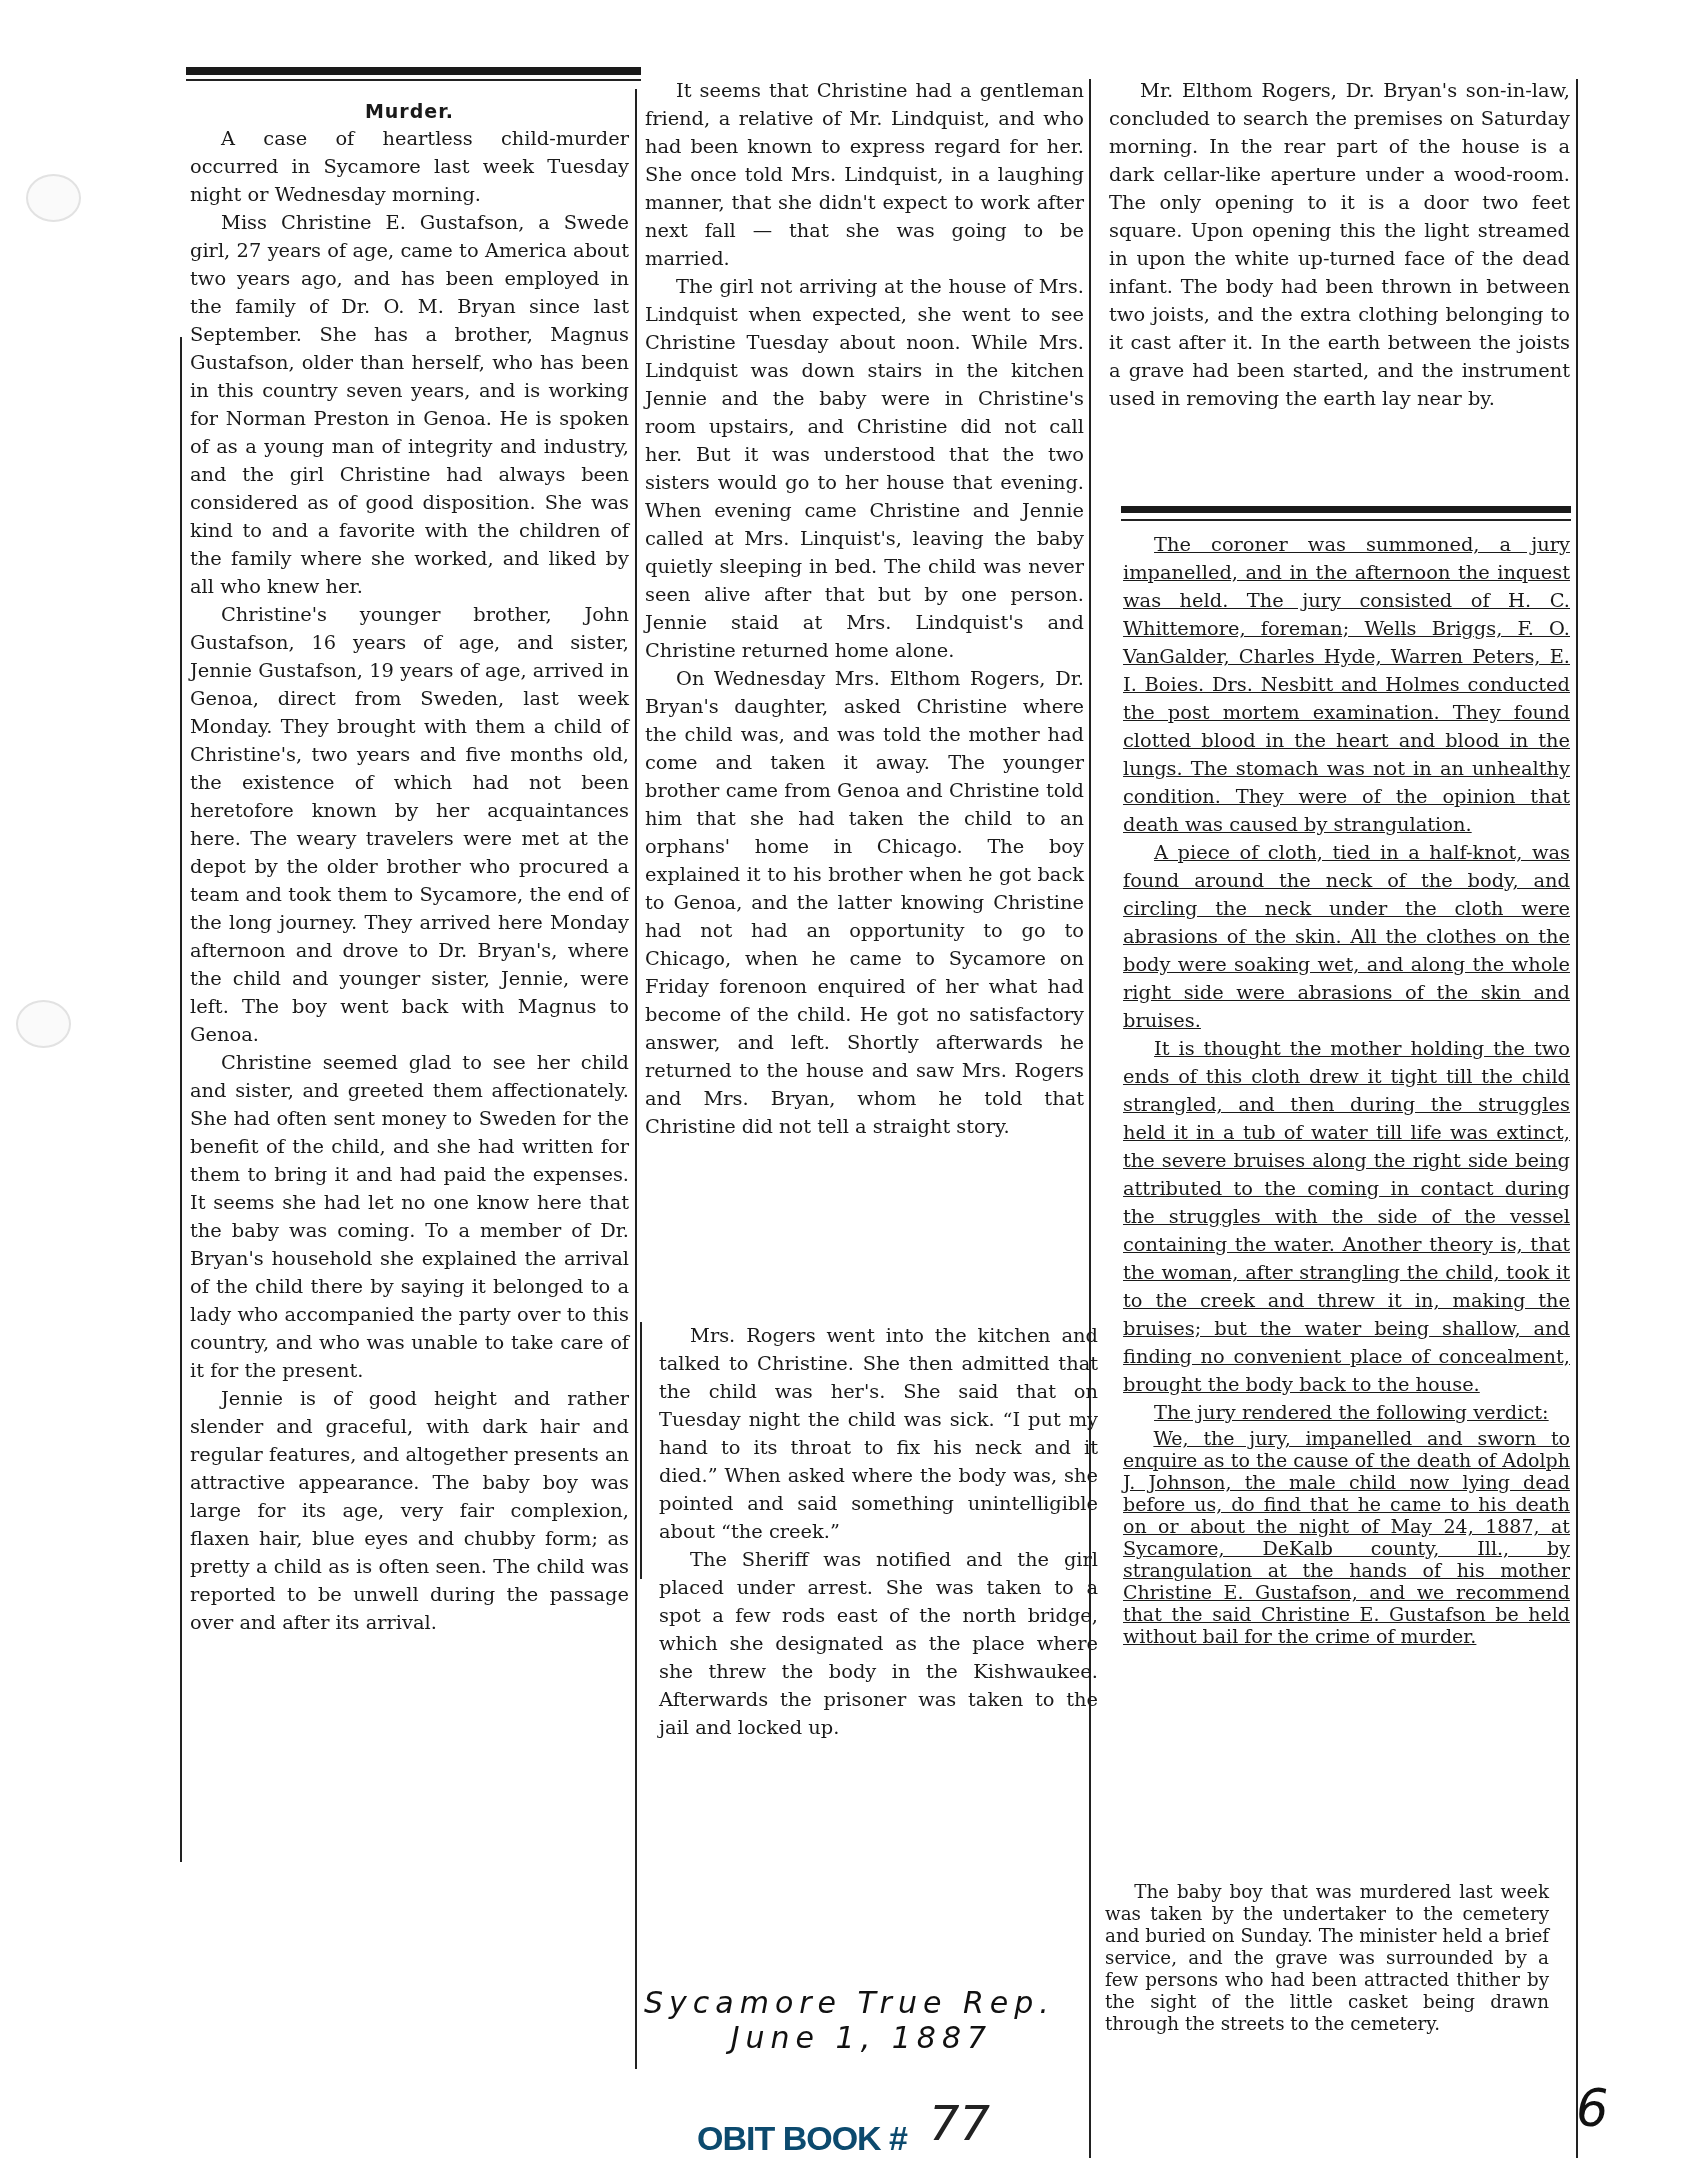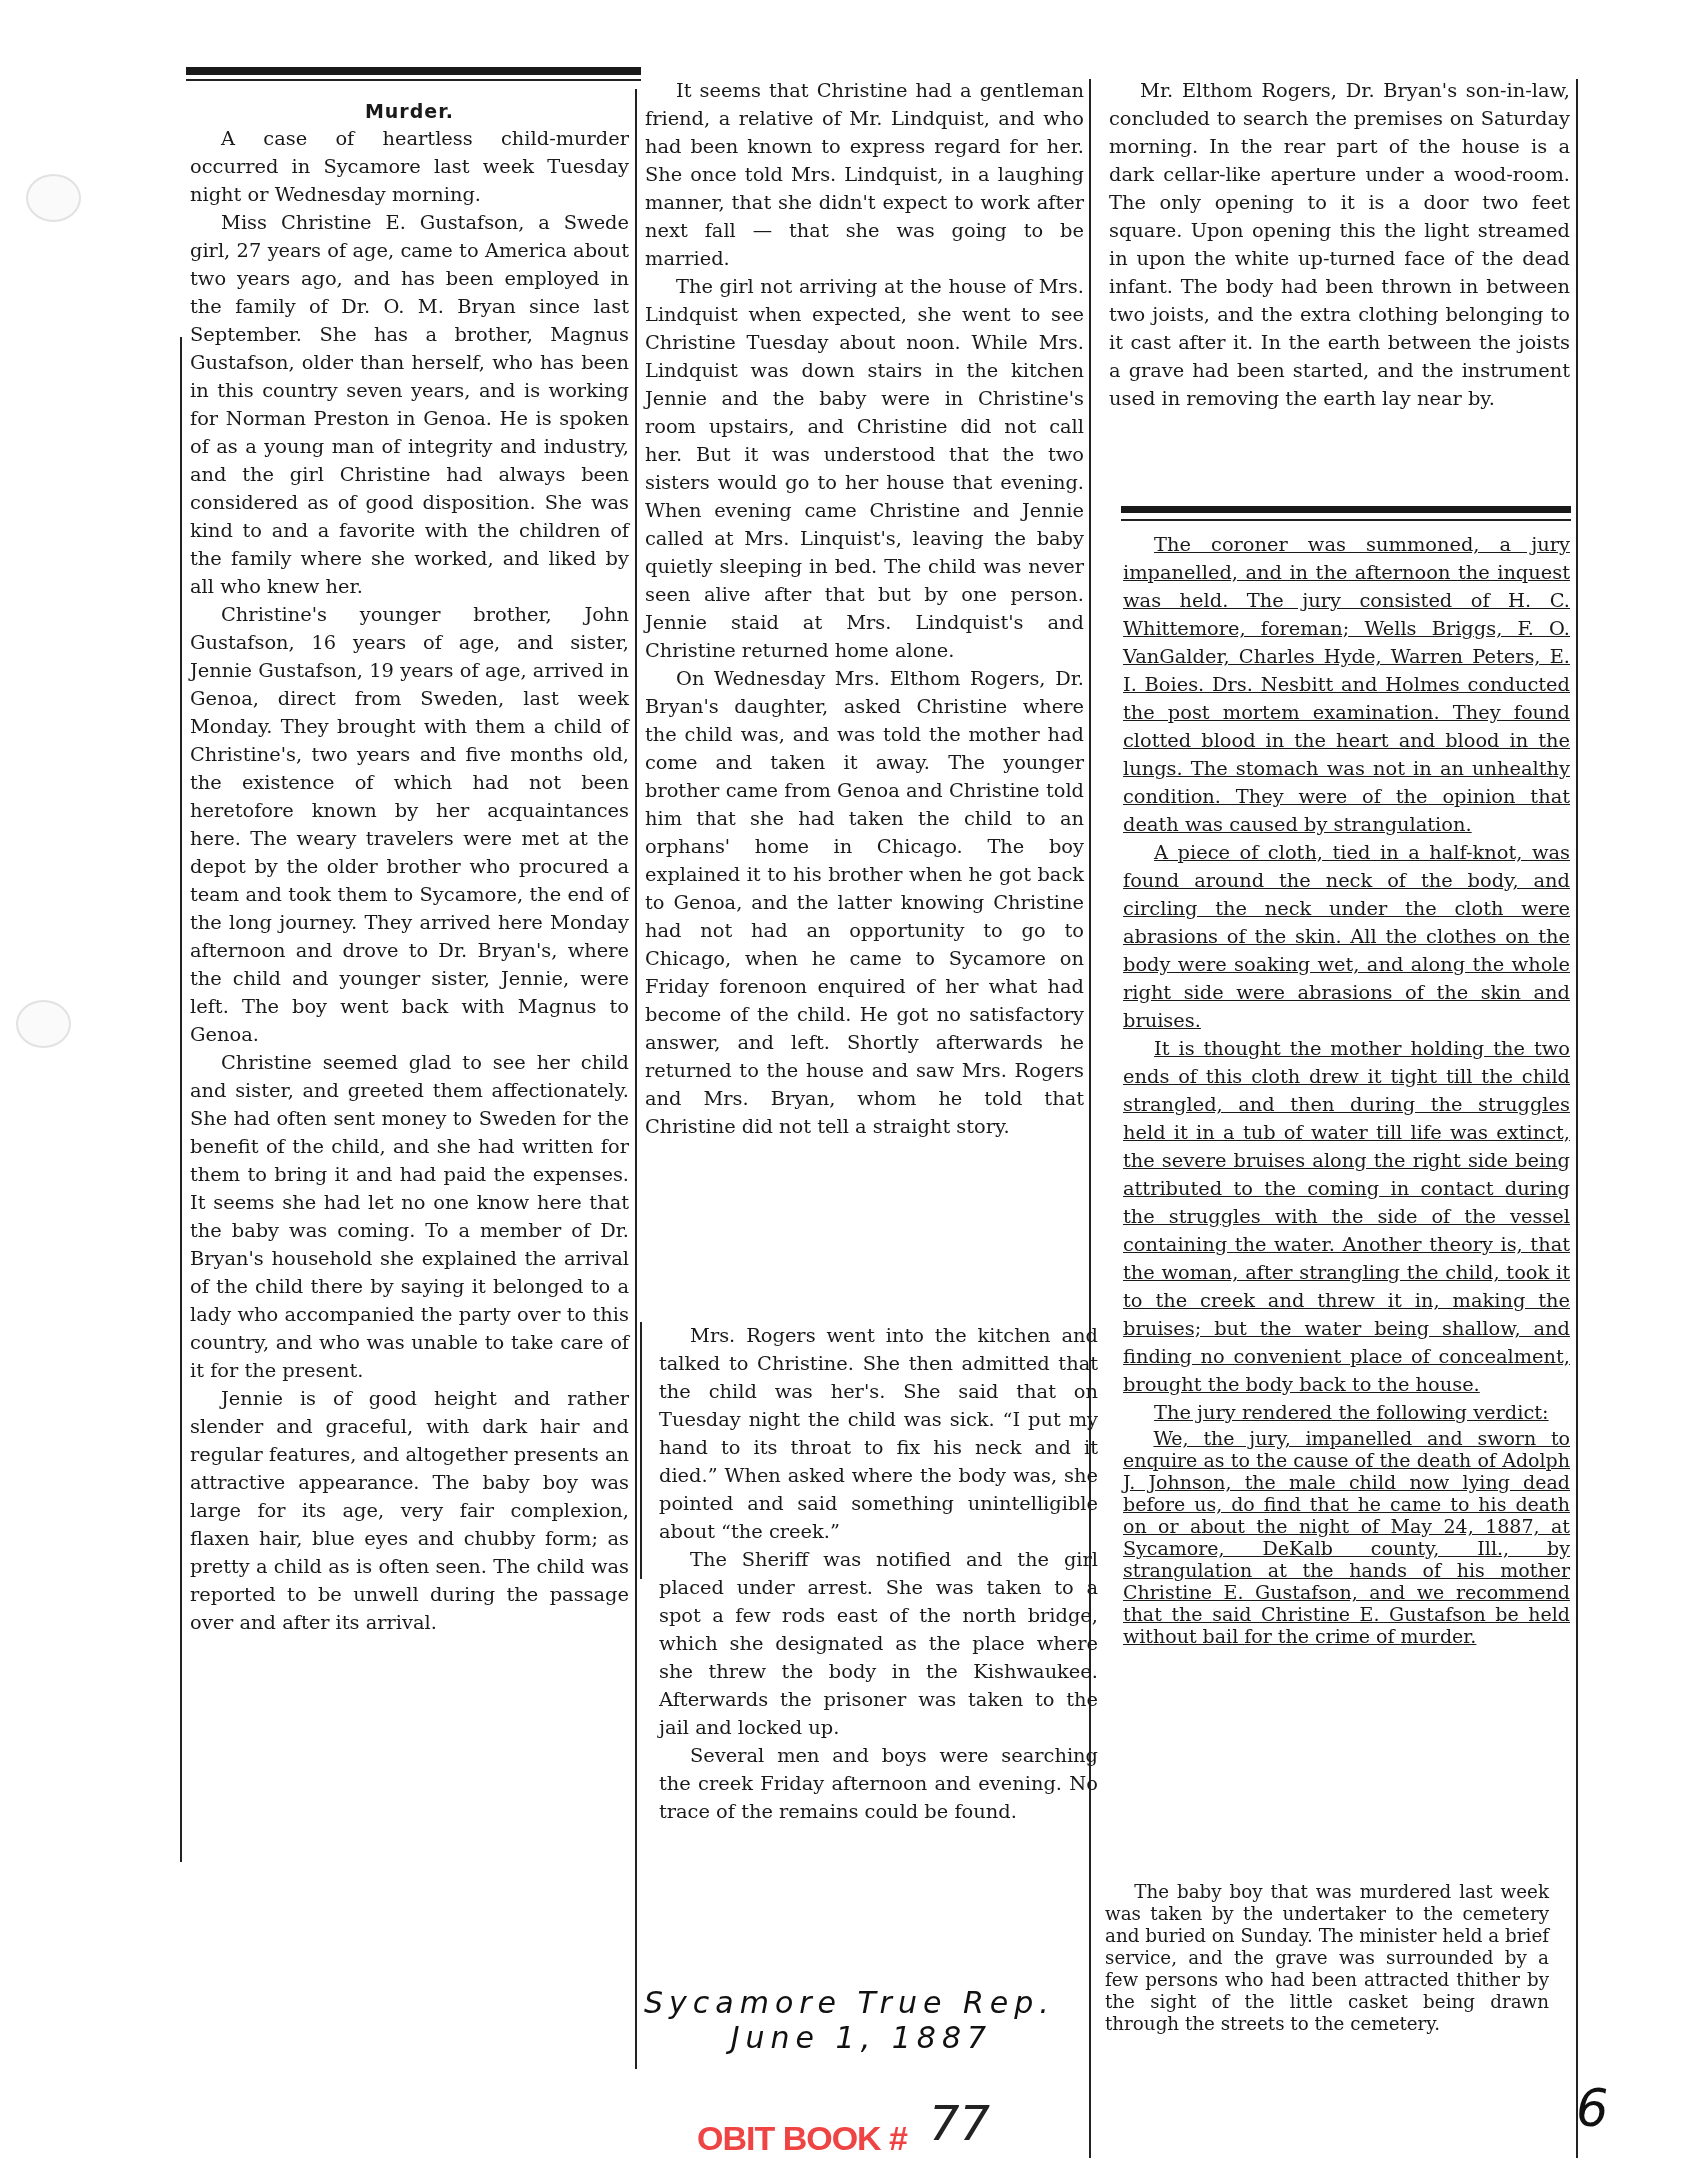--- a/index.html
+++ b/index.html
@@ -6,21 +6,21 @@
   body { width:1681px; height:2175px; position:relative; overflow:hidden;
          font-family:"DejaVu Serif", "Liberation Serif", serif; color:#1a1a1a; }
   .punch { position:absolute; border-radius:50%; border:2px solid #e2e2e2; background:#fafafa; }
   .col { position:absolute; font-size:19.4px; line-height:28px; text-align:justify; hyphens:manual; }
   .col p { margin:0; text-indent:1.6em; }
   .rule-v { position:absolute; width:2px; background:#222; }
   .rule-h-thick { position:absolute; height:8px; background:#1a1a1a; }
   .rule-h-thin { position:absolute; height:2px; background:#222; }
   .heading { text-align:center; font-family:"DejaVu Sans","Liberation Sans",sans-serif; font-weight:bold; font-size:19px; letter-spacing:1px; margin:6px 0 0 0; text-indent:0; }
   .hand { position:absolute; font-family:"DejaVu Sans","Liberation Sans",sans-serif; font-style:italic; color:#111; letter-spacing:6px;text-align:center; }
-  .stamp { position:absolute; font-family:"Liberation Sans","DejaVu Sans",sans-serif; font-weight:bold; color:#ef4444; font-size:34px; letter-spacing:-1px; }
+  .stamp { position:absolute; font-family:"Liberation Sans","DejaVu Sans",sans-serif; font-weight:bold; color:#0c4a6e; font-size:34px; letter-spacing:-1px; }
   .stamp-num { position:absolute; font-family:"DejaVu Sans",sans-serif; font-style:italic; font-weight:200; color:#222; font-size:48px; }
   .pagenum { position:absolute; font-family:"DejaVu Sans",sans-serif; font-style:italic; color:#111; font-size:51px; }
 </style>
 </head>
 <body>
 
 <div class="punch" style="left:26px;top:174px;width:51px;height:44px;"></div>
 <div class="punch" style="left:16px;top:1000px;width:51px;height:44px;"></div>
 
 <div class="rule-h-thick" style="left:186px;top:67px;width:455px;"></div>
@@ -42,21 +42,20 @@
 
 <div class="col" style="left:645px;top:77px;width:439px;">
   <p>It seems that Christine had a gentleman friend, a relative of Mr. Lindquist, and who had been known to express regard for her. She once told Mrs. Lindquist, in a laughing manner, that she didn't expect to work after next fall — that she was going to be married.</p>
   <p>The girl not arriving at the house of Mrs. Lindquist when expected, she went to see Christine Tuesday about noon. While Mrs. Lindquist was down stairs in the kitchen Jennie and the baby were in Christine's room upstairs, and Christine did not call her. But it was understood that the two sisters would go to her house that evening. When evening came Christine and Jennie called at Mrs. Linquist's, leaving the baby quietly sleeping in bed. The child was never seen alive after that but by one person. Jennie staid at Mrs. Lindquist's and Christine returned home alone.</p>
   <p>On Wednesday Mrs. Elthom Rogers, Dr. Bryan's daughter, asked Christine where the child was, and was told the mother had come and taken it away. The younger brother came from Genoa and Christine told him that she had taken the child to an orphans' home in Chicago. The boy explained it to his brother when he got back to Genoa, and the latter knowing Christine had not had an opportunity to go to Chicago, when he came to Sycamore on Friday forenoon enquired of her what had become of the child. He got no satisfactory answer, and left. Shortly afterwards he returned to the house and saw Mrs. Rogers and Mrs. Bryan, whom he told that Christine did not tell a straight story.</p>
 </div>
 <div class="rule-v" style="left:640px;top:1322px;height:257px;"></div>
 <div class="col" style="left:659px;top:1322px;width:439px;">
   <p>Mrs. Rogers went into the kitchen and talked to Christine. She then admitted that the child was her's. She said that on Tuesday night the child was sick. “I put my hand to its throat to fix his neck and it died.” When asked where the body was, she pointed and said something unintelligible about “the creek.”</p>
   <p>The Sheriff was notified and the girl placed under arrest. She was taken to a spot a few rods east of the north bridge, which she designated as the place where she threw the body in the Kishwaukee. Afterwards the prisoner was taken to the jail and locked up.</p>
-  <p>Several men and boys were searching the creek Friday afternoon and evening. No trace of the remains could be found.</p>
 </div>
 
 <div class="col" style="left:1109px;top:77px;width:461px;">
   <p>Mr. Elthom Rogers, Dr. Bryan's son-in-law, concluded to search the premises on Saturday morning. In the rear part of the house is a dark cellar-like aperture under a wood-room. The only opening to it is a door two feet square. Upon opening this the light streamed in upon the white up-turned face of the dead infant. The body had been thrown in between two joists, and the extra clothing belonging to it cast after it. In the earth between the joists a grave had been started, and the instrument used in removing the earth lay near by.</p>
 </div>
 <div class="rule-h-thick" style="left:1121px;top:506px;width:450px;height:7px;"></div>
 <div class="rule-h-thin" style="left:1121px;top:519px;width:450px;"></div>
 <div class="col" style="left:1123px;top:531px;width:447px;text-decoration:underline;">
   <p>The coroner was summoned, a jury impanelled, and in the afternoon the inquest was held. The jury consisted of H. C. Whittemore, foreman; Wells Briggs, F. O. VanGalder, Charles Hyde, Warren Peters, E. I. Boies. Drs. Nesbitt and Holmes conducted the post mortem examination. They found clotted blood in the heart and blood in the lungs. The stomach was not in an unhealthy condition. They were of the opinion that death was caused by strangulation.</p>
   <p>A piece of cloth, tied in a half-knot, was found around the neck of the body, and circling the neck under the cloth were abrasions of the skin. All the clothes on the body were soaking wet, and along the whole right side were abrasions of the skin and bruises.</p>

